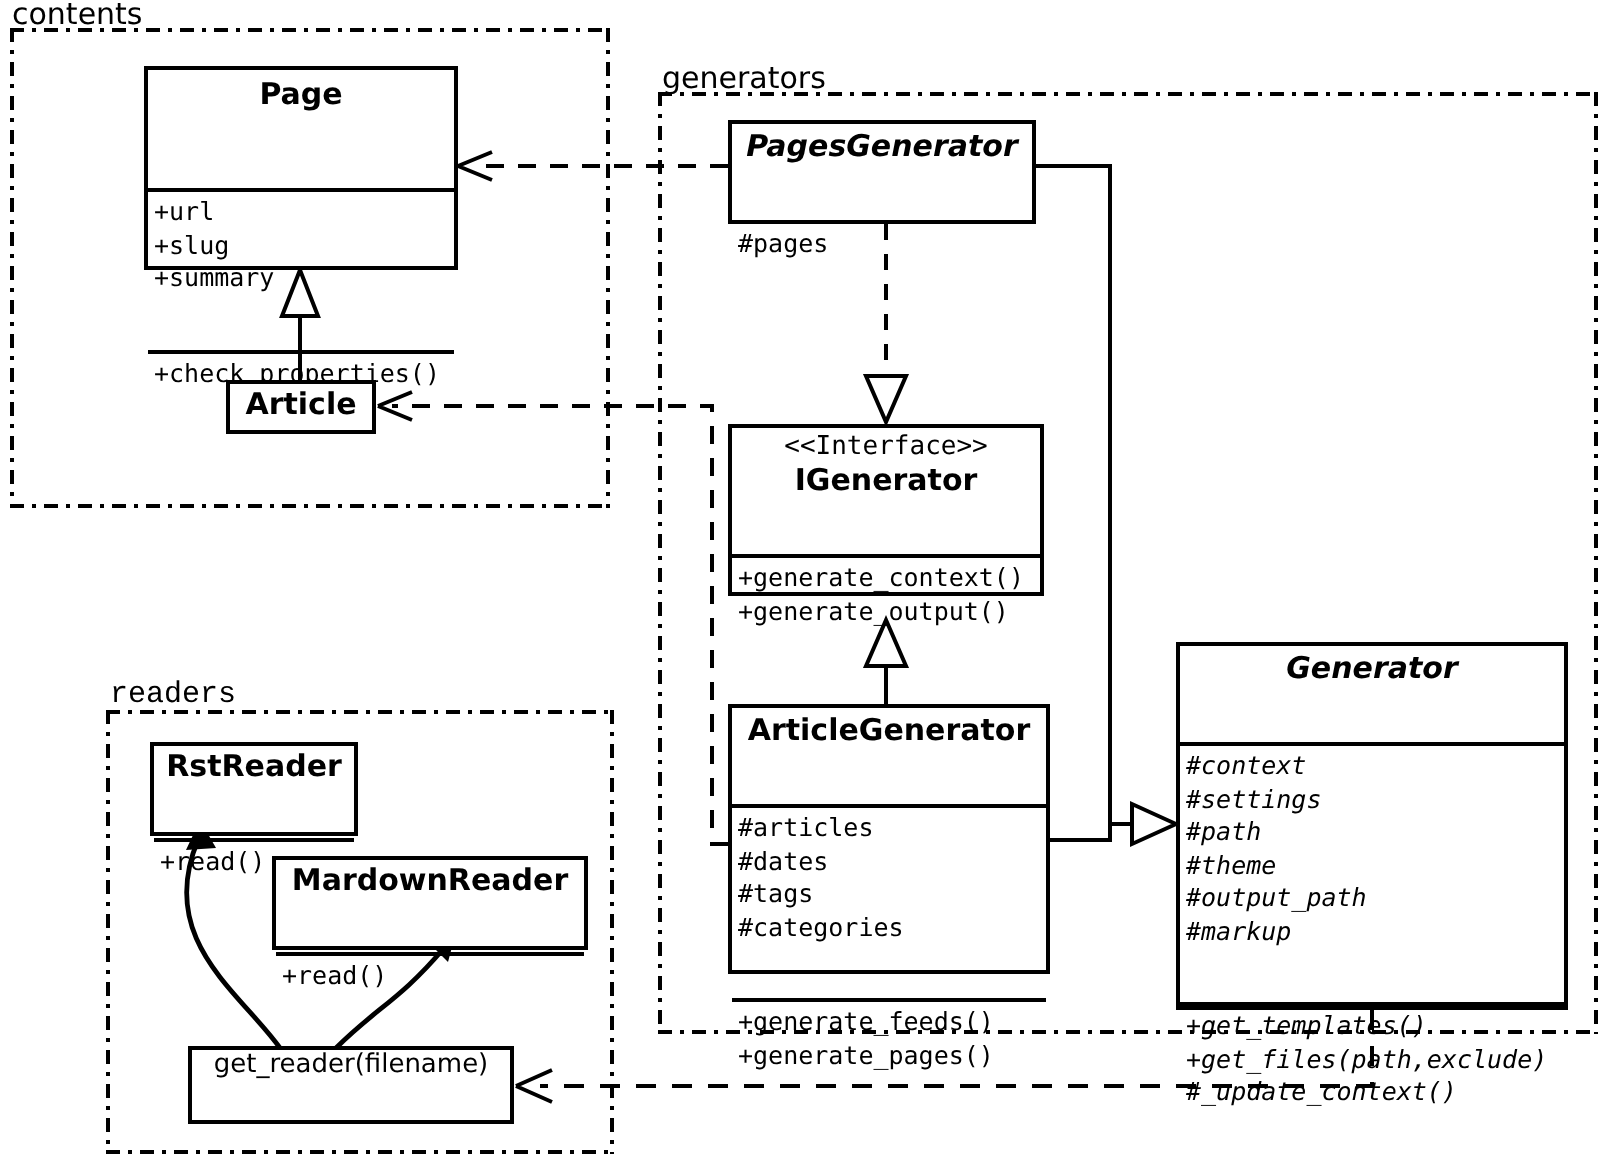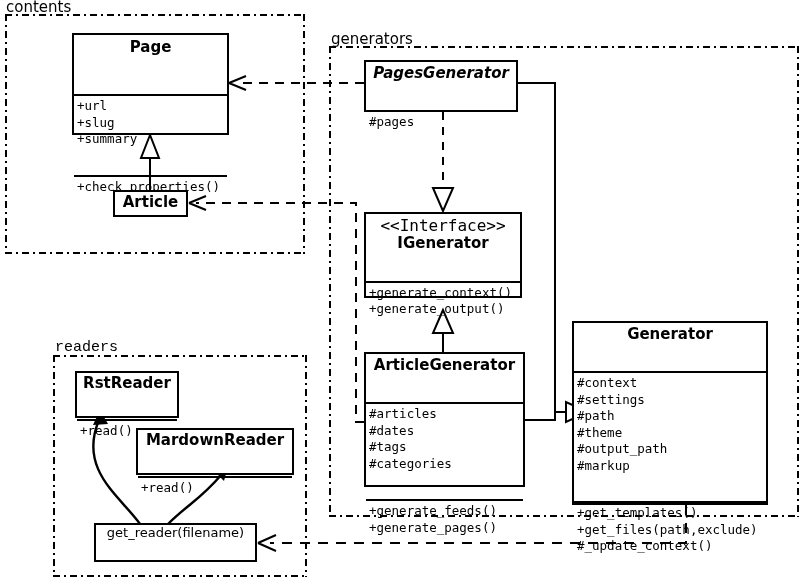--- a/index.html
+++ b/index.html
@@ -24,21 +24,21 @@
     background-repeat:no-repeat;
   }
 
   
   .cls{position:absolute;box-sizing:border-box;border:2px solid #000;
        background:#fff;}
   .cls .name{font-family:"DejaVu Sans",sans-serif;font-weight:bold;
              font-size:15px;text-align:center;padding:4px 6px 14px 6px;
              color:#000;line-height:1.15;}
   .cls .stereo{font-family:"DejaVu Sans Mono",monospace;font-weight:normal;
-               font-size:16px;text-align:center;display:block;}
+               font-size:13px;text-align:center;display:block;}
   .cls .sep{border-top:2px solid #000;margin-top:24px;}
   .cls .compartment{font-family:"DejaVu Sans Mono",monospace;font-size:12.5px;
                     padding:2px 3px 3px 3px;color:#000;line-height:1.32;}
   .cls .compartment div{white-space:nowrap;}
   .plainbox{position:absolute;box-sizing:border-box;border:2px solid #000;
             background:#fff;display:flex;
             justify-content:center;font-family:"DejaVu Sans",sans-serif;
             font-size:13px;color:#000;}
 
   svg.edges{position:absolute;left:0;top:0;width:803px;height:579px;
@@ -131,21 +131,21 @@
       <div>#dates</div>
       <div>#tags</div>
       <div>#categories</div>
     </div>
     <div class="compartment sep">
       <div>+generate_feeds()</div>
       <div>+generate_pages()</div>
     </div>
   </div>
 
-  <div class="cls" style="left:572px;top:321px;width:196px;height:184px;">
+  <div class="cls" style="left:588px;top:321px;width:196px;height:184px;font-style:italic;">
     <div class="name" style="padding:3px 6px 4px 6px;">Generator</div>
     <div class="compartment sep">
       <div>#context</div>
       <div>#settings</div>
       <div>#path</div>
       <div>#theme</div>
       <div>#output_path</div>
       <div>#markup</div>
     </div>
     <div class="compartment sep">

